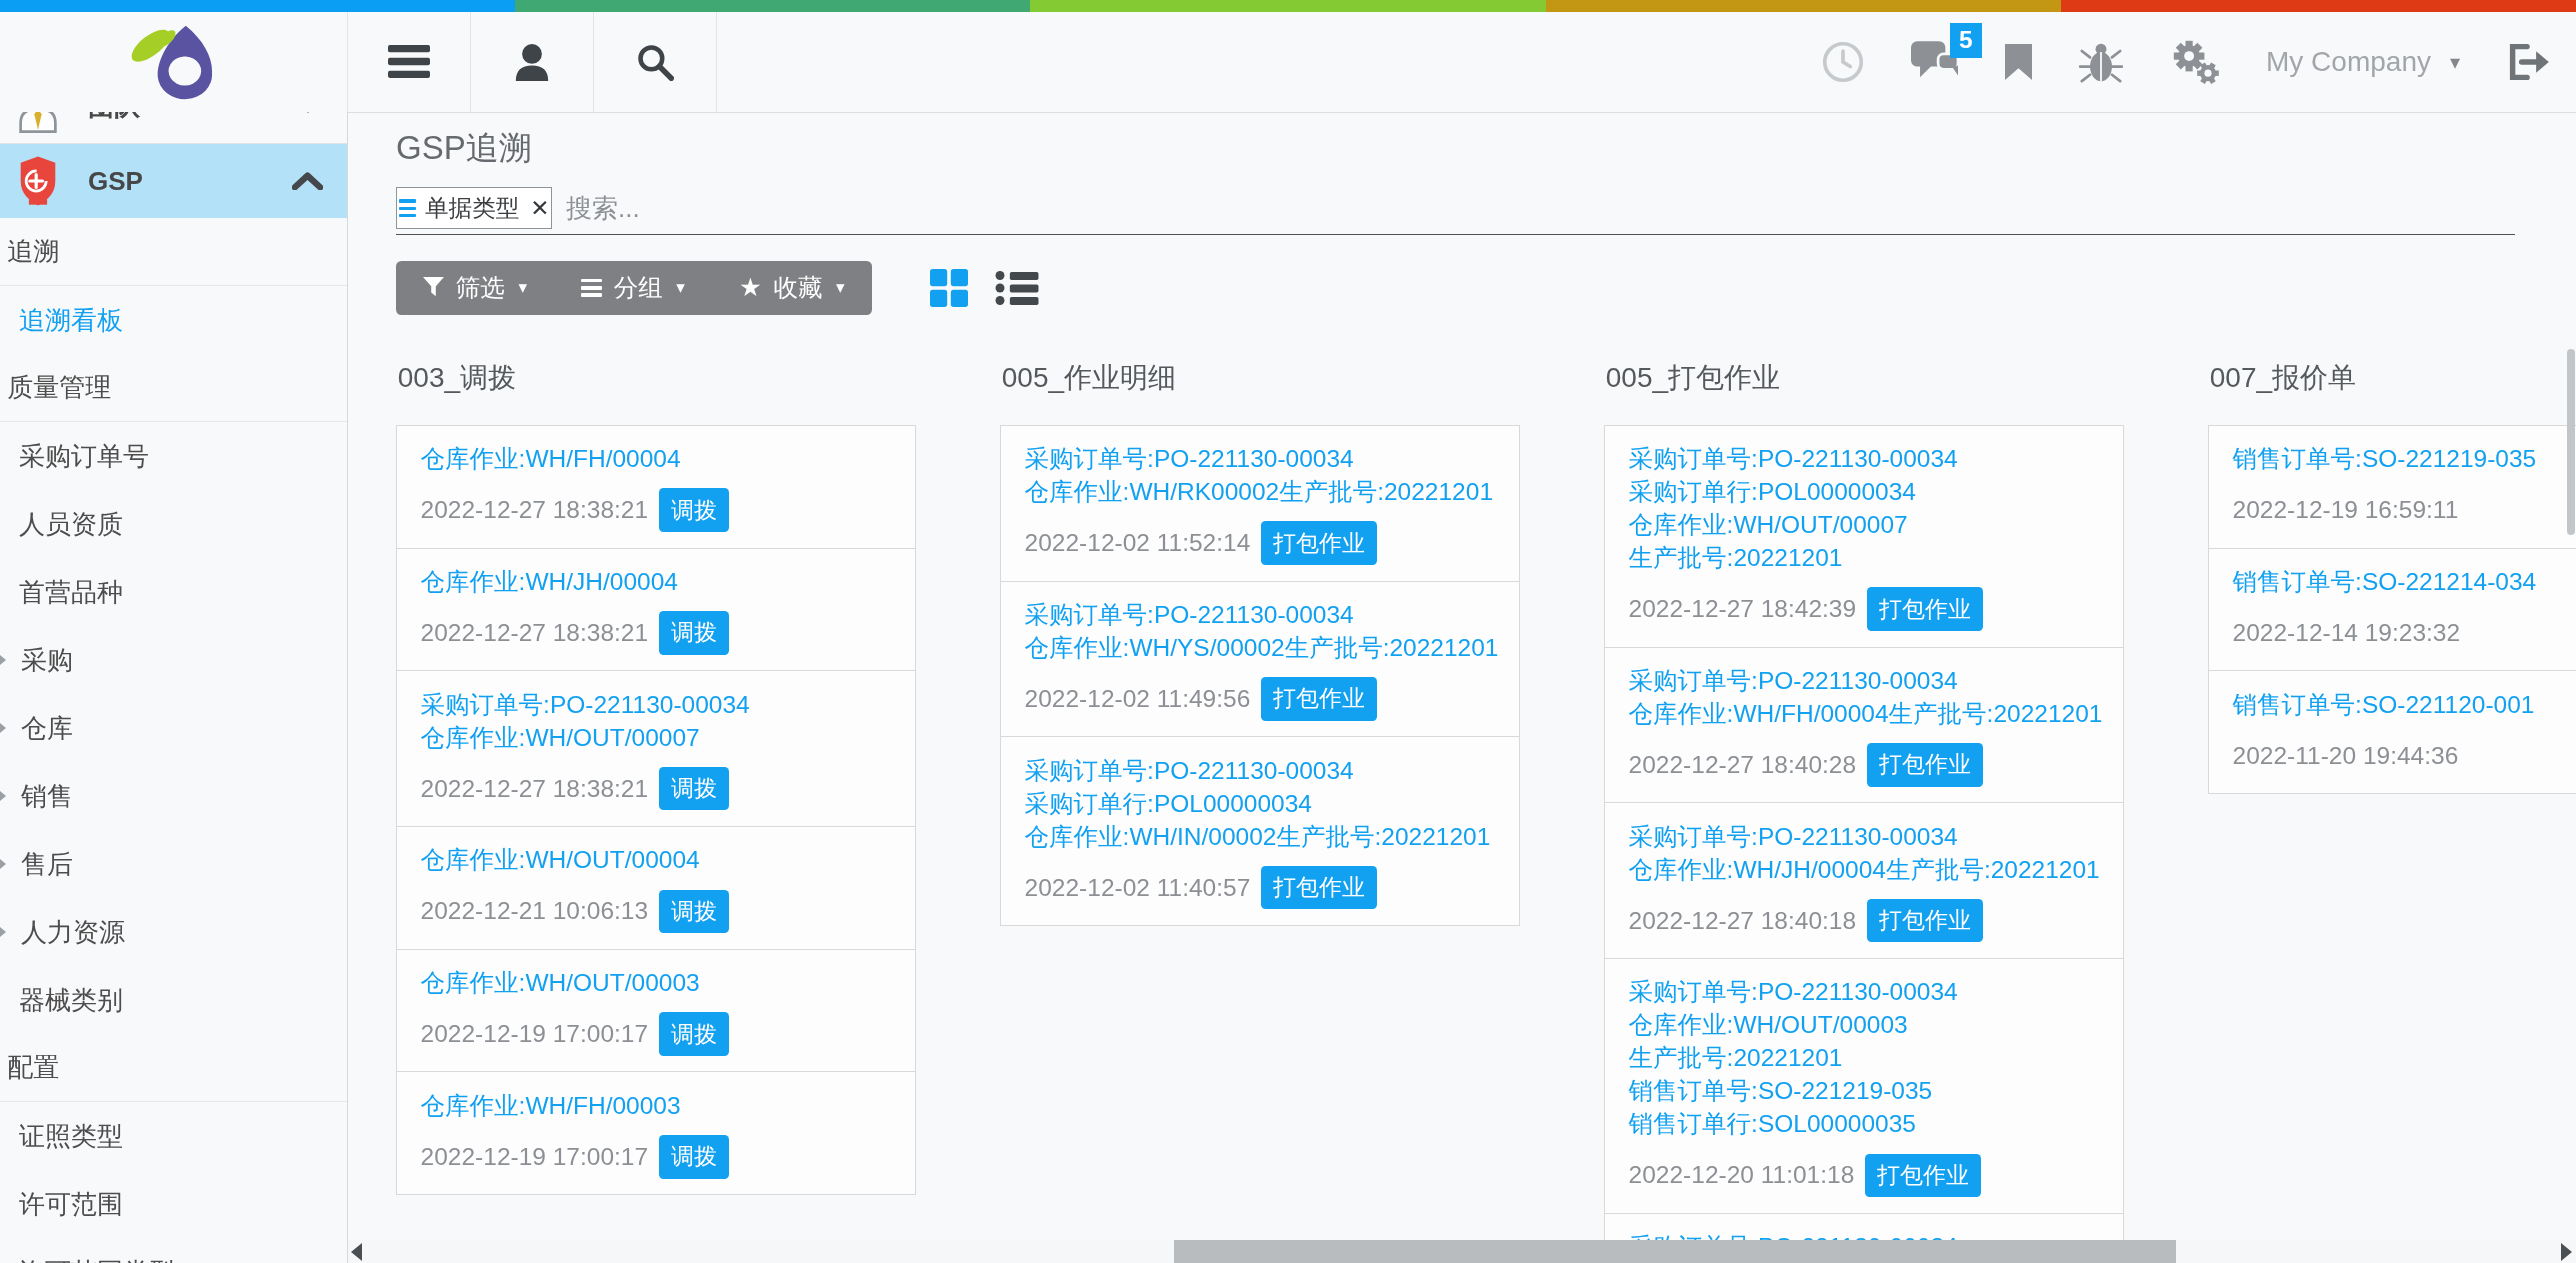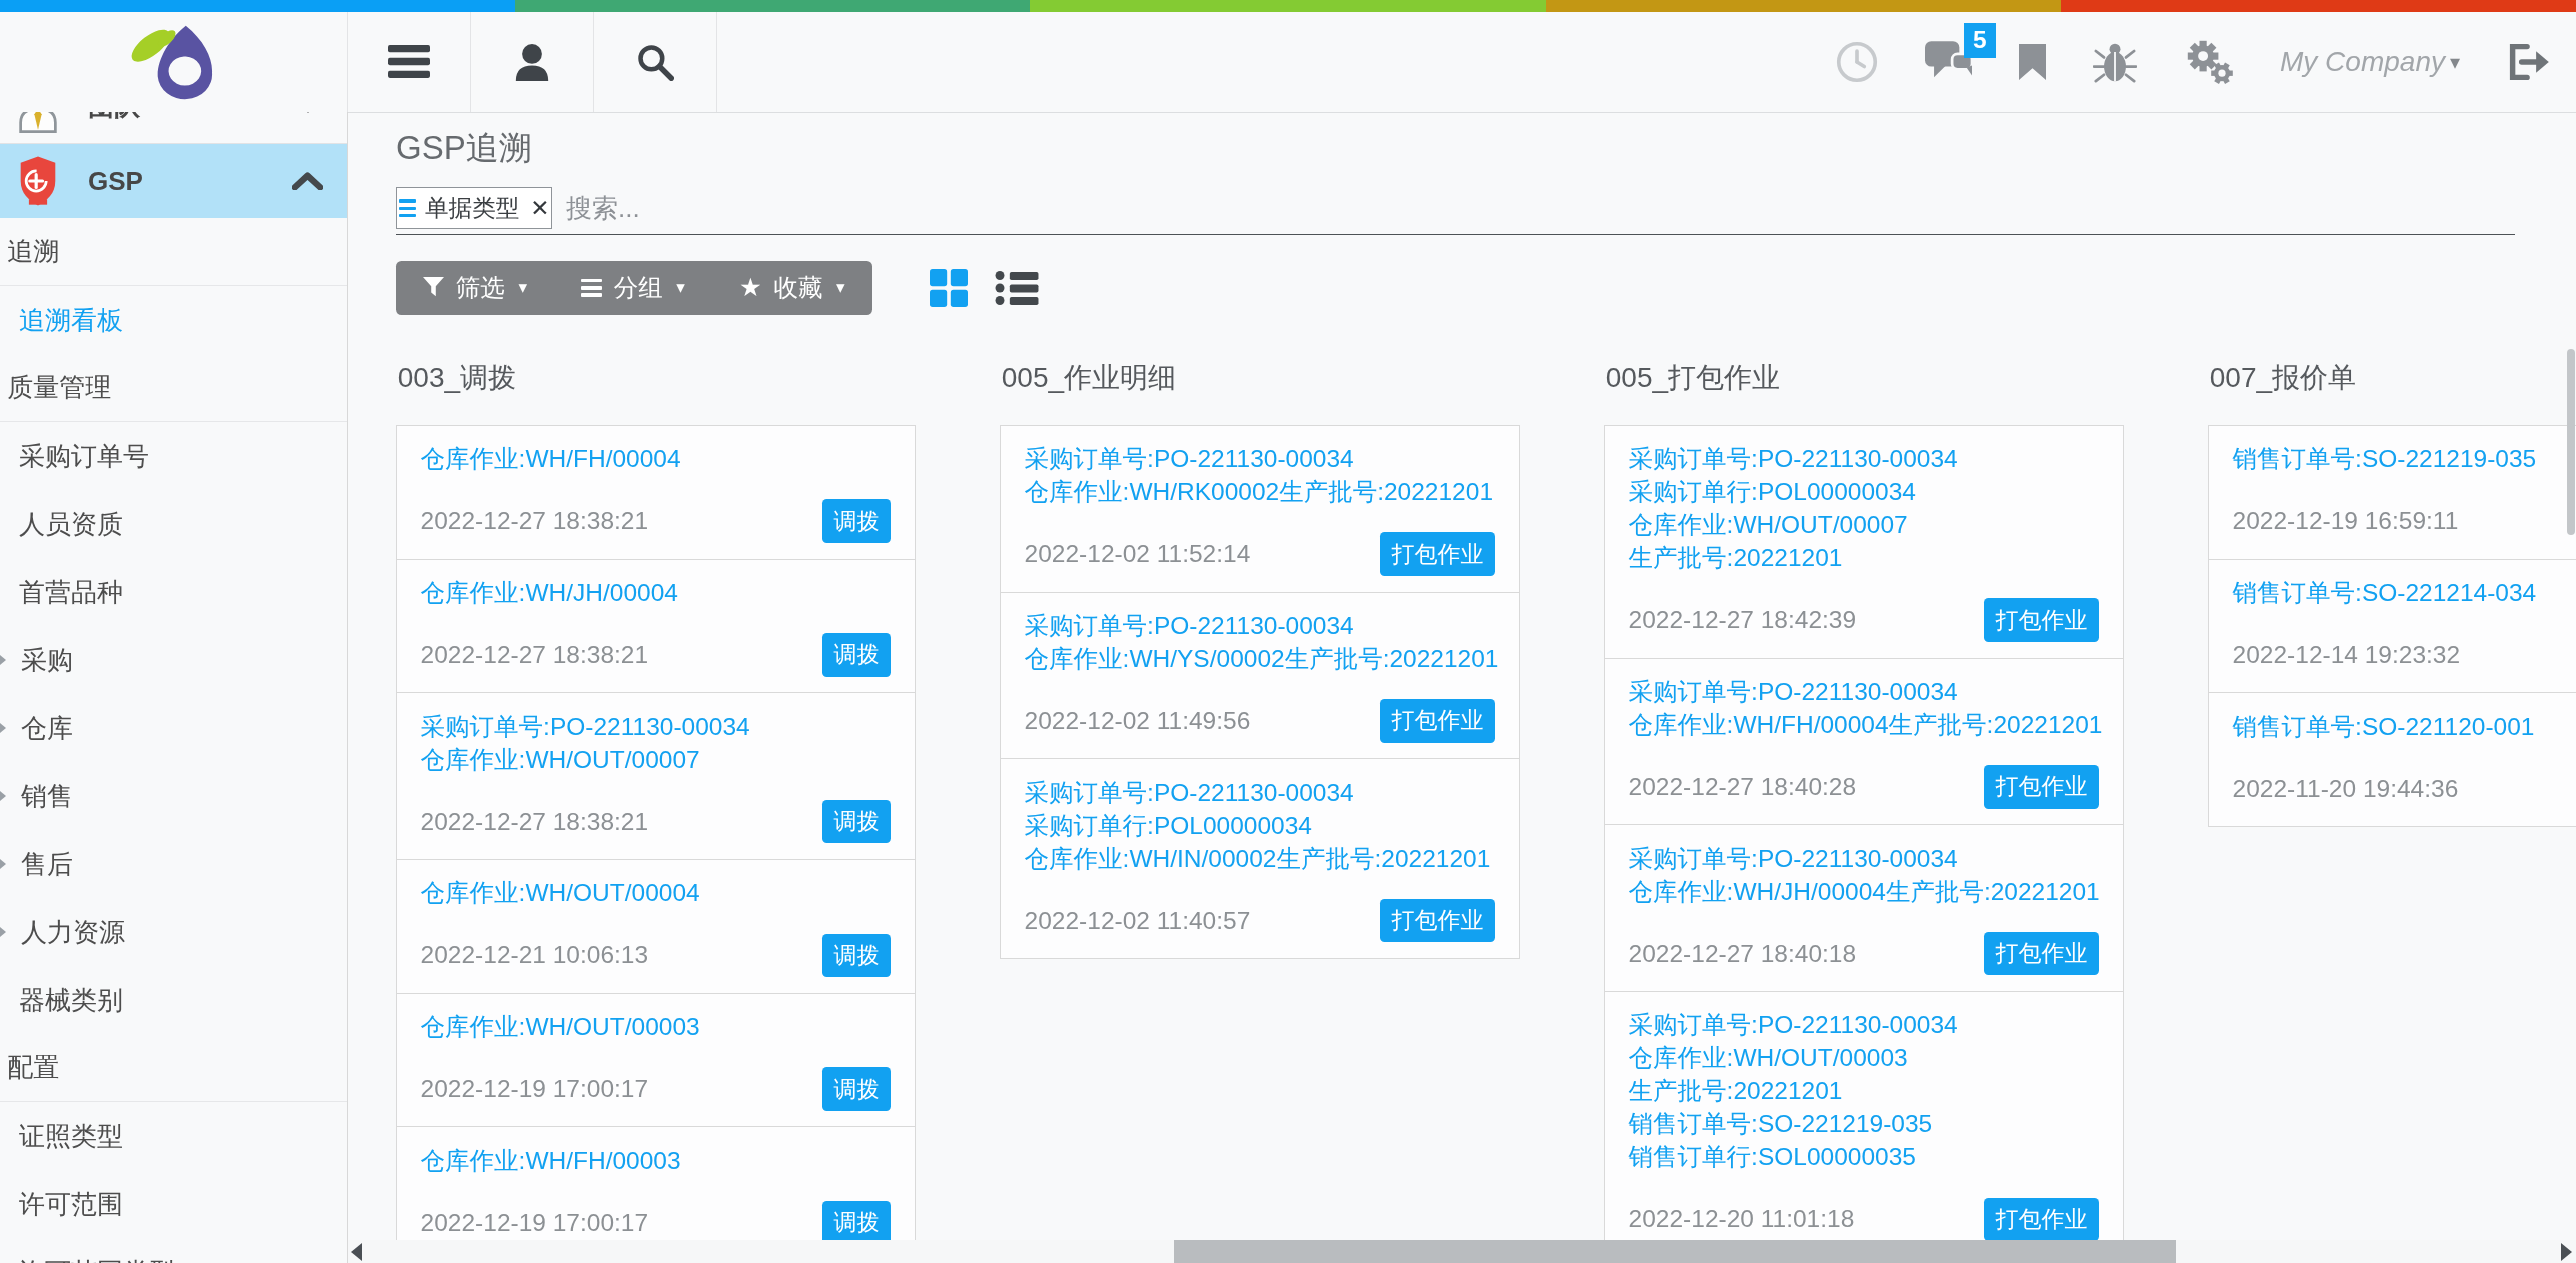--- a/index.html
+++ b/index.html
@@ -12,21 +12,21 @@
   .strip > div{flex:1;}
 
   
   .navbar{position:absolute;top:11.8px;left:0;right:0;height:100px;background:#f8f9fa;border-bottom:0.9px solid #dcdee0;display:flex;align-items:stretch;}
   .logo-cell{width:347px;display:flex;align-items:center;justify-content:center;}
   .nav-btn{width:122px;border-left:0.9px solid #e3e4e6;display:flex;align-items:center;justify-content:center;cursor:pointer;}
   .nav-btn.last{border-right:0.9px solid #e3e4e6;}
   .nav-right{margin-left:auto;display:flex;align-items:center;gap:47px;padding-right:27px;}
   .nav-ic{display:flex;align-items:center;justify-content:center;cursor:pointer;position:relative;}
   .badge5{position:absolute;top:-18px;right:-23.6px;background:var(--accent);color:#fff;font-size:24.5px;line-height:24.5px;padding:5.4px 9px;font-weight:bold;}
-  .company{display:flex;align-items:center;gap:5px;color:#a2a6aa;font-size:28px;cursor:pointer;font-style:italic;}
+  .company{display:flex;align-items:center;gap:19px;color:#a2a6aa;font-size:28px;cursor:pointer;}
   .company .caret{color:#84888c;font-size:20px;}
 
   
   .sidebar{position:absolute;top:112px;left:0;width:347px;bottom:0;background:#f8f9fa;border-right:0.9px solid #d8d8d8;overflow:hidden;}
   .content{position:absolute;top:112px;left:348px;right:0;bottom:0;overflow:hidden;padding-left:48px;box-sizing:border-box;}
 
   
   .sb-list{margin-top:-42px;}
   .sb-row{height:68px;display:flex;align-items:center;font-size:26px;color:#4d4d4d;position:relative;cursor:pointer;box-sizing:border-box;}
   .sb-label{white-space:nowrap;}
@@ -67,21 +67,21 @@
   .tb-star{font-size:25.4px;line-height:25.4px;}
   .views{display:flex;align-items:center;gap:27px;margin-left:58px;}
   .view-ic{cursor:pointer;display:flex;}
 
   
   .board{display:flex;gap:84px;margin-top:44px;}
   .kcol{width:520px;flex:none;}
   .kcol-title{font-size:28px;color:#55595d;font-weight:400;margin:0 0 29px 1.8px;white-space:nowrap;}
   .kcard{background:#fdfdfe;border:0.9px solid #d9d9d9;margin-top:-0.9px;padding:16.3px 23.6px;cursor:pointer;}
   .kline{display:block;color:var(--accent);font-size:24.5px;line-height:33px;text-decoration:none;white-space:nowrap;cursor:pointer;}
-  .kfoot{display:flex;justify-content:space-between;align-items:center;margin-top:25px;height:42px;gap:11px;}
+  .kfoot{display:flex;align-items:center;margin-top:14px;height:42px;gap:11px;}
   .ktime{color:#8c9094;font-size:24.5px;white-space:nowrap;}
   .kbadge{background:var(--accent);color:#fff;font-size:23px;padding:6.3px 11.8px;border-radius:4.5px;white-space:nowrap;}
 
   
   .vthumb{position:absolute;right:0.9px;top:349px;width:8.2px;height:186px;background:#c3c6c9;border-radius:4.5px;z-index:6;}
   .hscroll{position:absolute;left:348px;right:0;bottom:0;height:24.5px;background:#f6f7f8;z-index:5;}
   .hthumb{position:absolute;left:826px;top:0.9px;bottom:0.9px;width:1002px;background:#b9bcbf;cursor:pointer;}
   .tri-left{position:absolute;left:2.7px;top:3.6px;width:0;height:0;border-top:9px solid transparent;border-bottom:9px solid transparent;border-right:11.8px solid #4a4f54;cursor:pointer;}
   .tri-right{position:absolute;right:3.6px;top:3.6px;width:0;height:0;border-top:9px solid transparent;border-bottom:9px solid transparent;border-left:11.8px solid #4a4f54;cursor:pointer;}
 </style>

